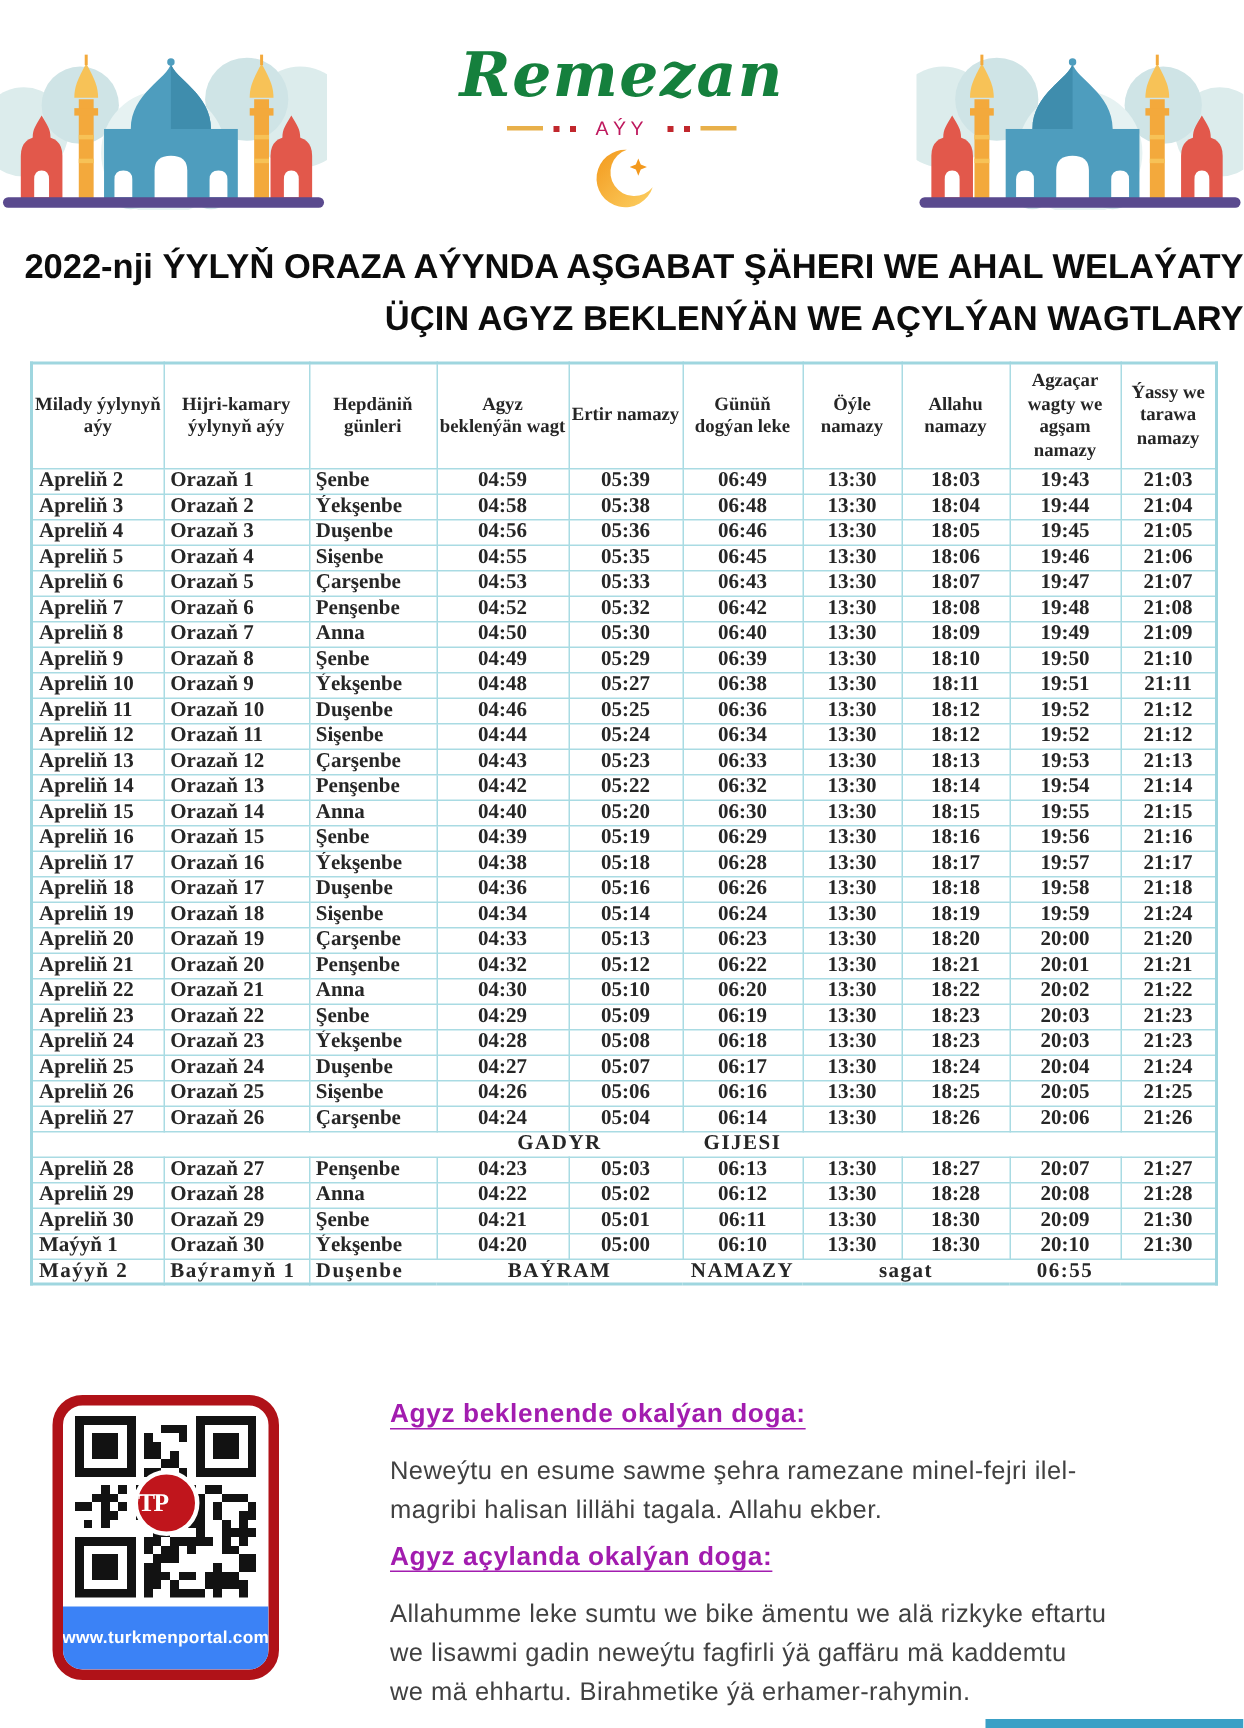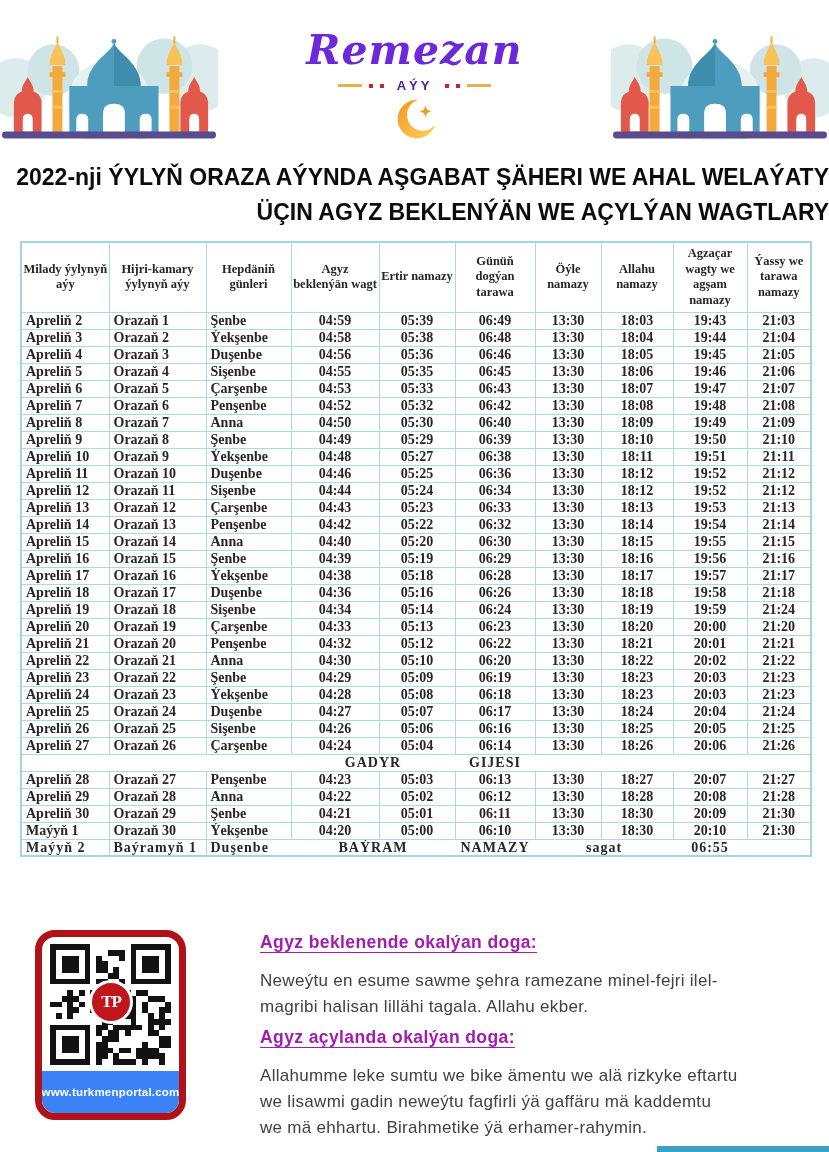--- a/index.html
+++ b/index.html
@@ -11,24 +11,24 @@
 
   
   .decor { position:absolute; top:28px; width:218px; height:112px; }
   .decor.left  { left:0; }
   .decor.right { right:0; transform:scaleX(-1); }
 
   
   .logo { position:absolute; top:30px; left:0; right:0; text-align:center; }
   .brand {
     font-family:"DejaVu Serif", serif; font-style:italic; font-weight:bold;
-    font-size:41px; color:#6d28d9; letter-spacing:1px; line-height:1;
+    font-size:41px; color:#15803d; letter-spacing:1px; line-height:1;
   }
   .logo-sub { margin-top:7px; display:flex; align-items:center; justify-content:center; gap:7px; }
-  .ayy { font-size:13px; font-weight:bold; color:#4c1d95; letter-spacing:3px; padding:0 6px;}
+  .ayy { font-size:13px; font-weight:normal; color:#be185d; letter-spacing:3px; padding:0 6px;}
   .orn-line { display:inline-block; width:24px; height:3px; background:#e8b04a; }
   .orn-dot  { display:inline-block; width:4px; height:4px; background:#c1272d; }
   .crescent-wrap { margin-top:4px; }
 
   
   .page-title {
     position:absolute; top:160px; left:0; right:0; text-align:right;
     font-weight:bold; font-size:23px; line-height:1.5; color:#0c0c0c;
   }
 
@@ -53,21 +53,21 @@
 
   
   .footer { position:absolute; top:930px; left:35px; display:flex; gap:74px; }
   .qr-card {
     width:151px; height:190px; border:7px solid #b01218; border-radius:20px;
     background:#fff; position:relative; overflow:hidden; flex:0 0 auto;
   }
   .qr-svg { position:absolute; top:7px; left:8px; width:121px; height:121px; }
   .qr-center {
     position:absolute; top:43px; left:47px; width:44px; height:44px; border-radius:50%;
-    background:#c0151c; border:3px solid #fff; display:flex; align-items:center; justify-content:center;
+    background:#c0151c; border:3px solid #fff; display:flex; align-items:center; justify-content:flex-start;
   }
   .qr-center span {
     font-family:"Liberation Serif", serif; color:#fff; font-size:17px; font-weight:bold; letter-spacing:-1px;
   }
   .qr-band {
     position:absolute; bottom:0; left:0; right:0; height:42px; background:#3b82f6;
     display:flex; align-items:center; justify-content:center;
   }
   .qr-band span { color:#fff; font-size:11.5px; font-weight:bold; letter-spacing:0.2px; }
 
@@ -226,21 +226,21 @@
         <col style="width:74px">
       <col style="width:64px">
     </colgroup>
     <thead>
       <tr id="head-row">
           <th>Milady ýylynyň aýy</th>
           <th>Hijri-kamary ýylynyň aýy</th>
           <th>Hepdäniň günleri</th>
           <th>Agyz beklenýän wagt</th>
           <th>Ertir namazy</th>
-          <th>Günüň dogýan tarawa</th>
+          <th>Günüň dogýan leke</th>
           <th>Öýle namazy</th>
           <th>Allahu namazy</th>
           <th>Agzaçar wagty we agşam namazy</th>
           <th>Ýassy we tarawa namazy</th>
         </tr>
     </thead>
     <tbody id="body-rows">
         <tr>
           <td class="l">Apreliň 2</td>
           <td class="l">Orazaň 1</td>

